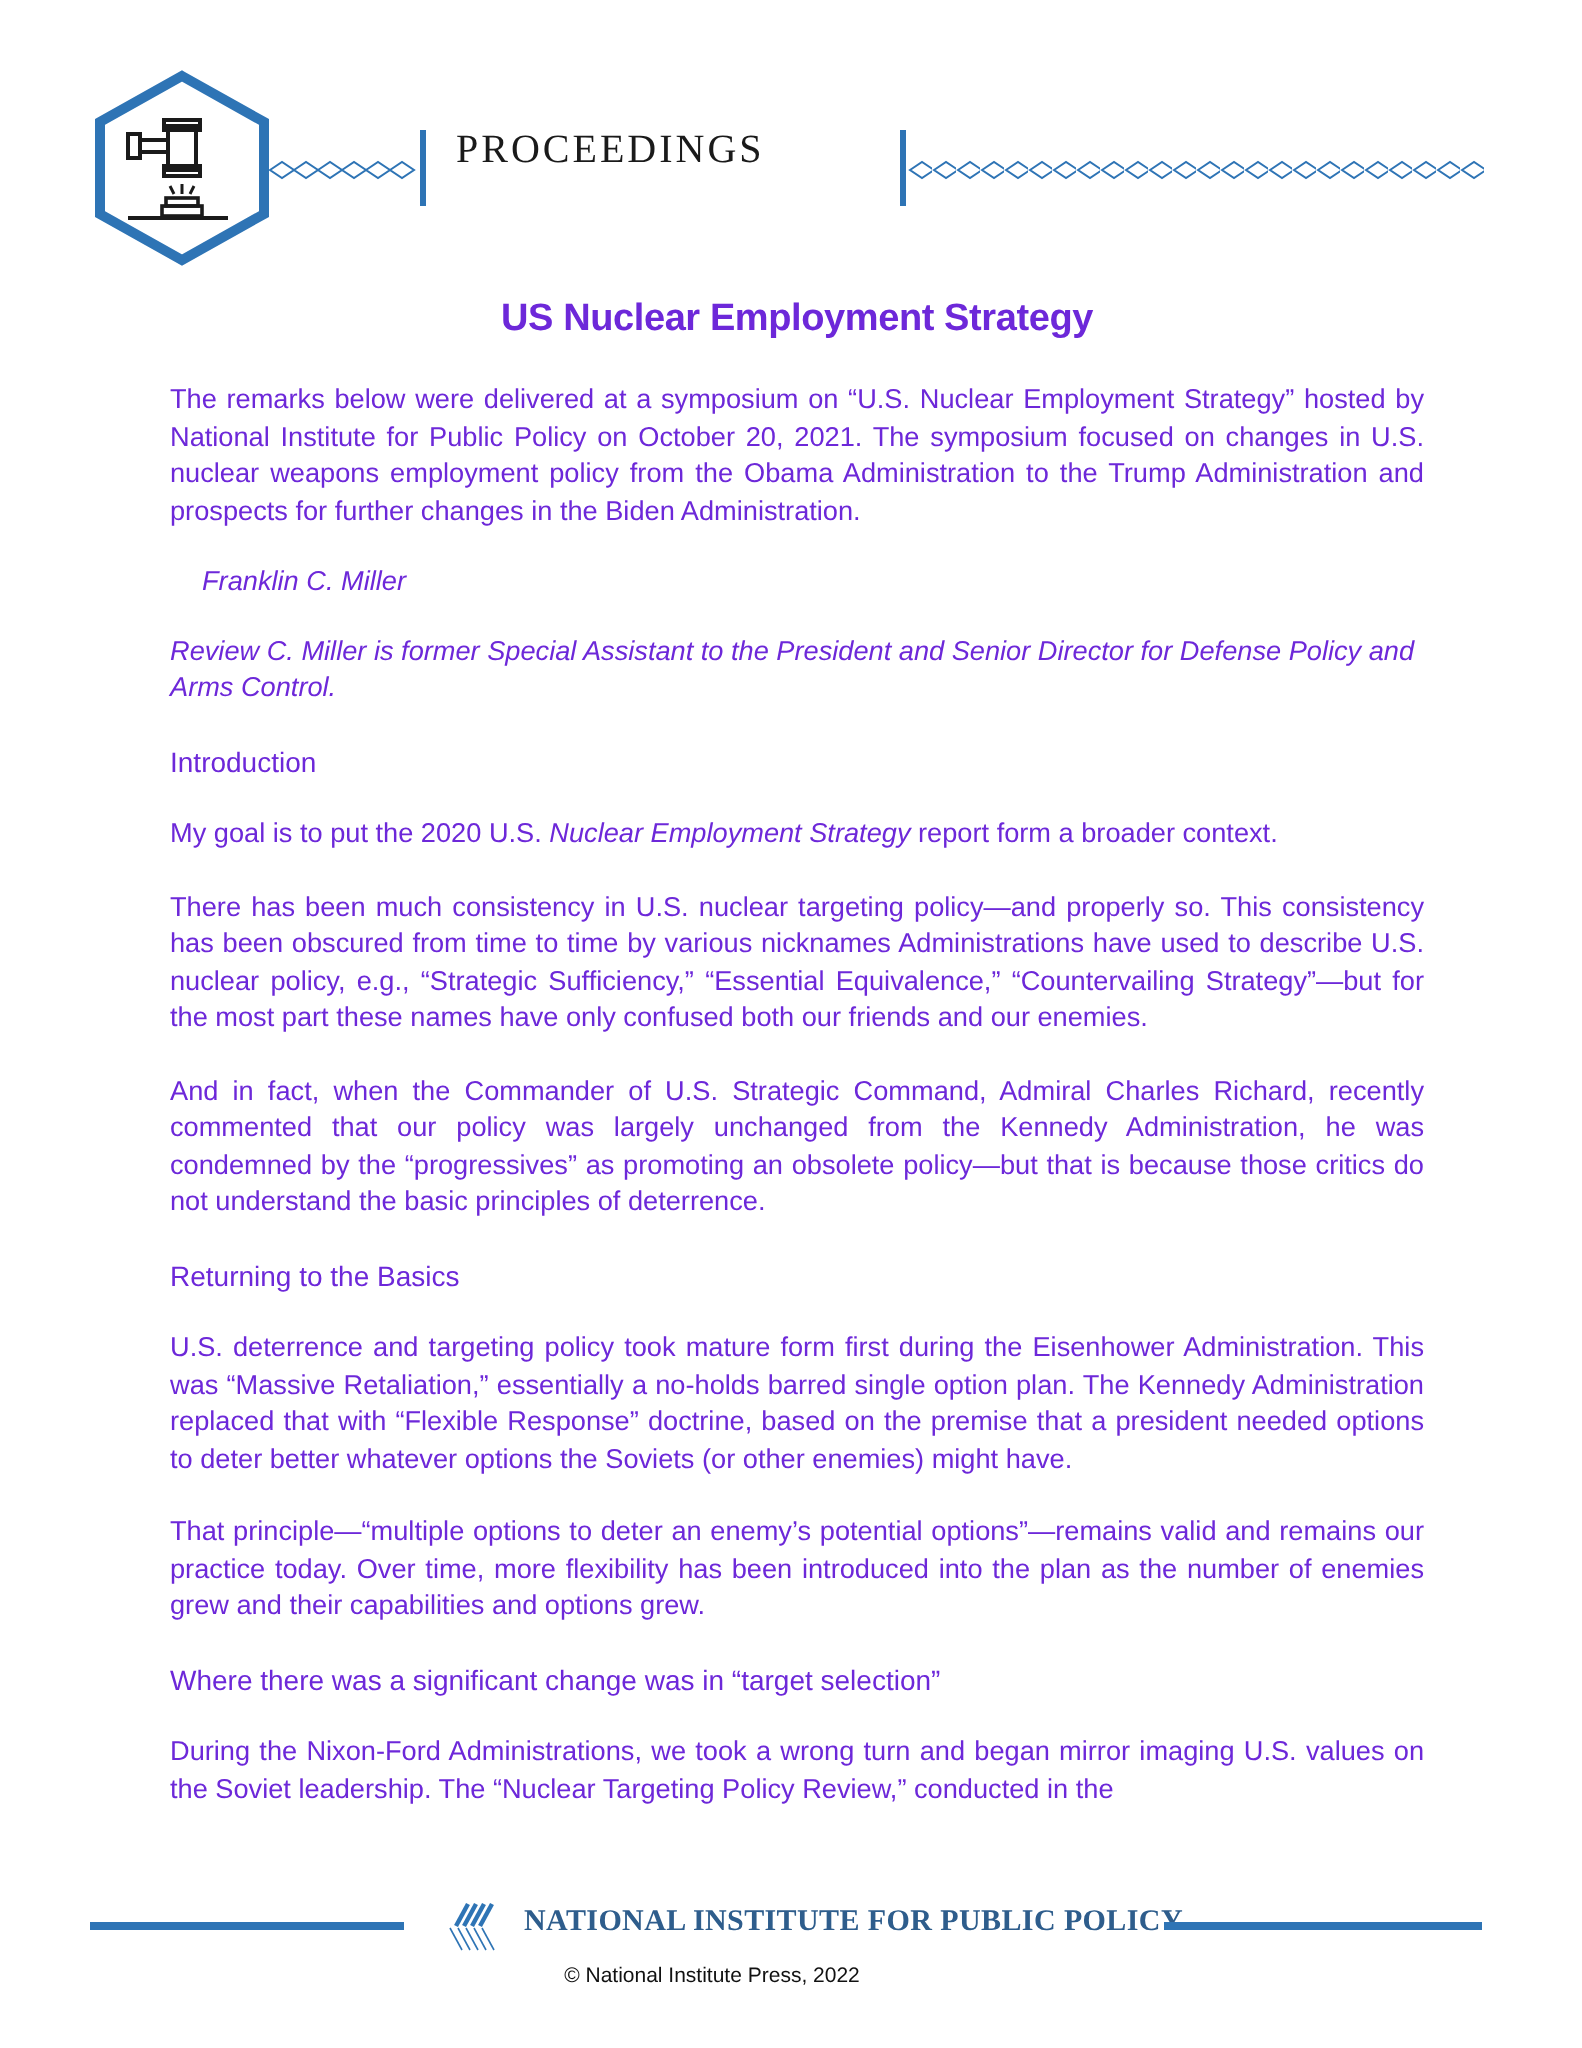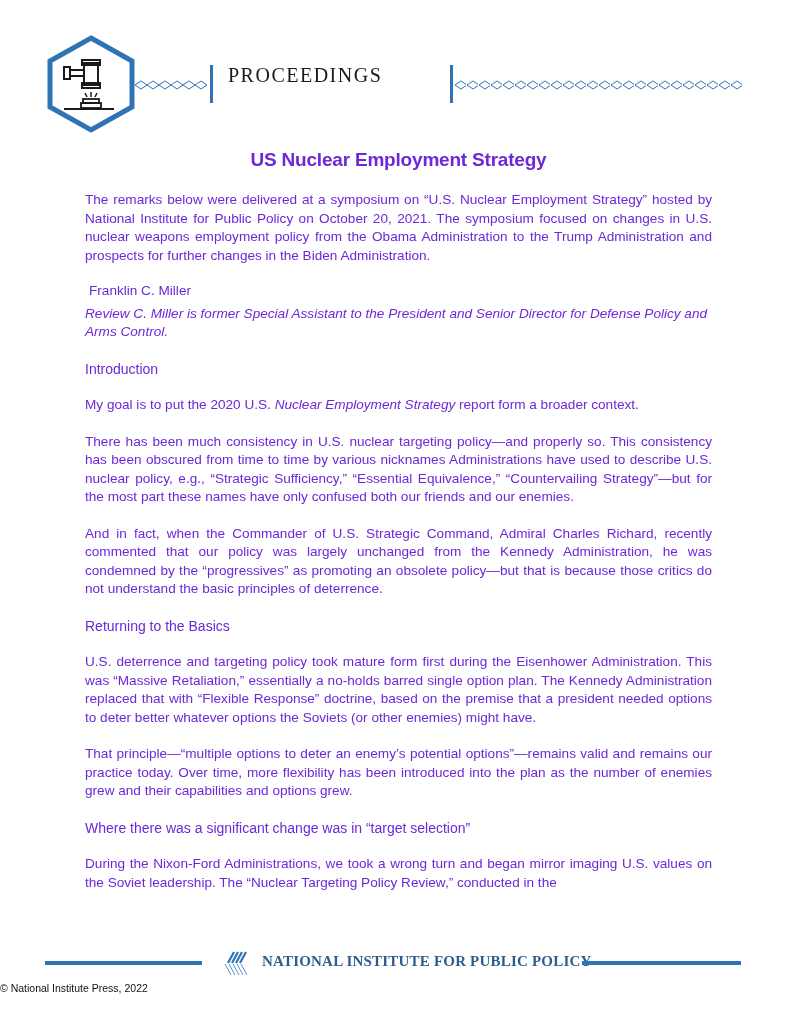--- a/index.html
+++ b/index.html
@@ -13,34 +13,34 @@
     .chain-right { left: 454px; width: 288px; }
     .bar { position: absolute; width: 3px; background: #2e74b5; top: 65px; height: 38px; }
     .bar-left { left: 210px; }
     .bar-right { left: 450px; }
     .proceedings { position: absolute; left: 228px; top: 64px; font-family: "Liberation Serif", serif; font-size: 20px; letter-spacing: 1.5px; color: #1a1a1a; }
 
     
     .content { position: absolute; left: 85px; top: 148px; width: 627px; font-family: "Liberation Sans", sans-serif; font-size: 13.6px; line-height: 18.5px; color: #6d28d9; }
     .title { text-align: center; font-weight: bold; font-size: 19px; margin: 0 0 19px 0; line-height: 24px; letter-spacing: -0.2px; }
     .intro { text-align: justify; margin: 0 0 17px 0; }
-    .author-name { margin: 4px; }
+    .author-name { margin: 16px; font-style: italic; }
     .author-bio { font-style: italic; margin: 0 0 18px 0; }
     .section-heading { font-weight: normal; margin: 0 0 18px 0; font-size: 14px; }
     .para { margin: 0 0 18px 0; text-align: justify; }
     .para em { font-style: italic; }
 
     
     .footer { position: absolute; left: 0; top: 940px; width: 791px; height: 60px; }
     .footer-line { position: absolute; top: 21px; height: 4px; background: #2e74b5; }
     .footer-line-left { left: 45px; width: 157px; }
     .footer-line-right { left: 582px; width: 159px; }
     .nipp-logo { position: absolute; left: 222px; top: 10px; width: 34px; height: 26px; }
     .nipp-name { position: absolute; left: 262px; top: 13px; font-family: "Liberation Serif", serif; font-weight: bold; font-size: 15px; color: #2e5d8c; letter-spacing: 0.2px; }
-    .copyright { position: absolute; left: 0; width: 712px; top: 42px; text-align: left; font-family: "Liberation Sans", sans-serif; font-size: 10.5px; color: #111; }
+    .copyright { position: absolute; left: 0; width: 712px; top: 42px; text-align: center; font-family: "Liberation Sans", sans-serif; font-size: 10.5px; color: #111; }
   </style>
 </head>
 <body>
 
 <div class="header">
   <svg class="hex-logo" viewBox="0 0 94 100">
     <polygon points="47,4 88,27 88,73 47,96 6,73 6,27" fill="#ffffff" stroke="#2e74b5" stroke-width="5"></polygon>
 
     <rect x="26" y="36" width="14" height="6" fill="none" stroke="#1a1a1a" stroke-width="2"></rect>
     <rect x="20" y="33" width="6" height="12" fill="none" stroke="#1a1a1a" stroke-width="2"></rect>

